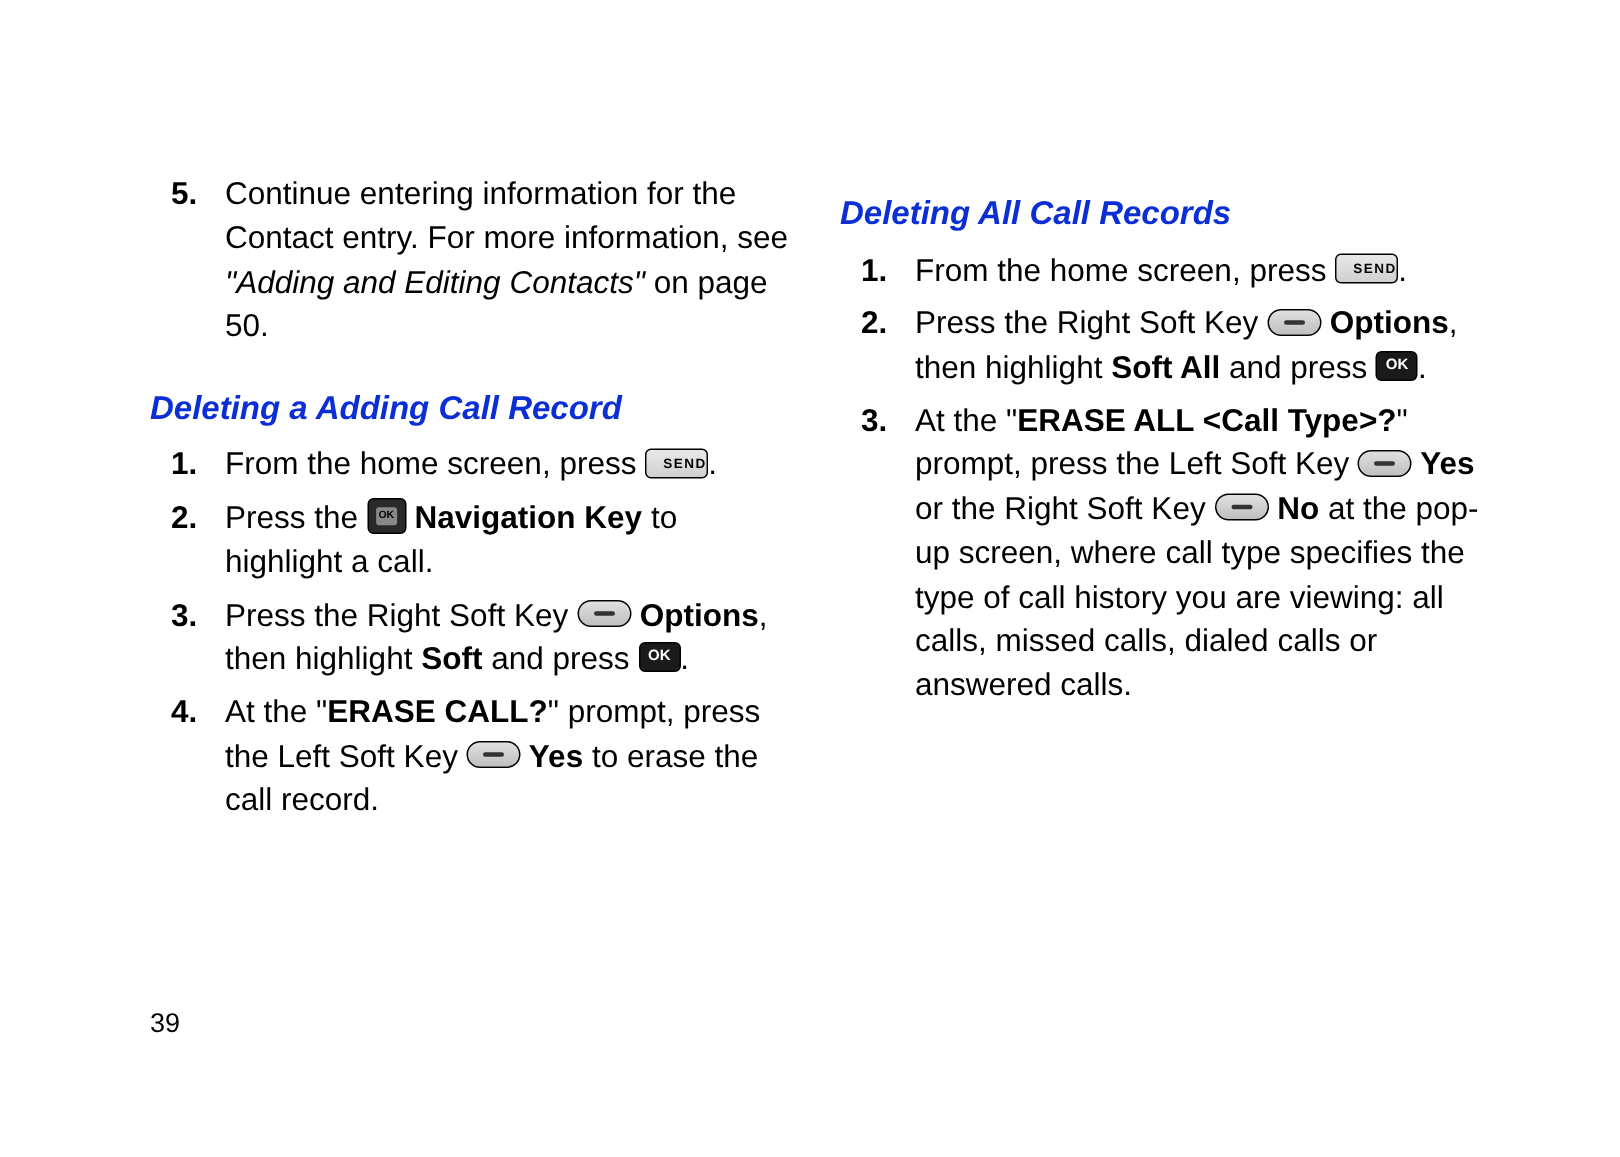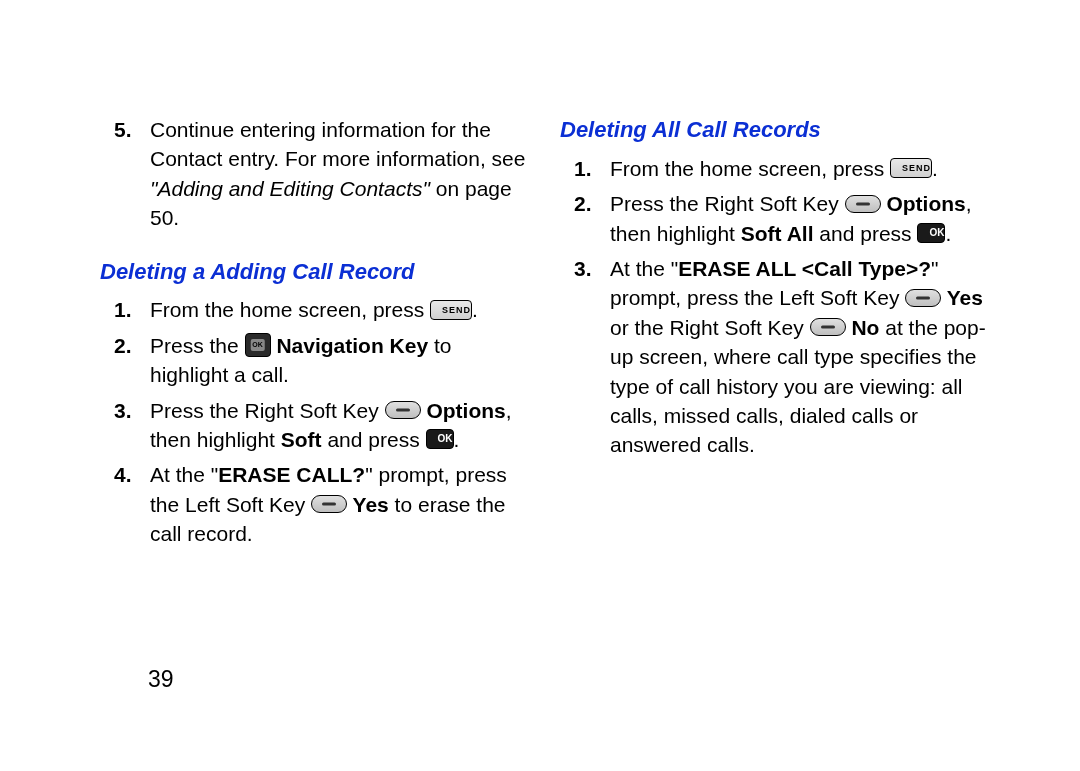--- a/index.html
+++ b/index.html
@@ -123,31 +123,30 @@
     display: inline-block;
     vertical-align: middle;
     width: 26px;
     height: 18px;
     border: 1px solid #000;
     border-radius: 4px;
     background: #1a1a1a;
     color: #fff;
     font-size: 10px;
     font-weight: bold;
-    text-align: right;
+    text-align: center;
     line-height: 18px;
     position: relative;
     top: -2px;
   }
   .page-num {
     position: absolute;
     left: 100px;
     bottom: 78px;
-    font-size: 23px;
-    margin-left: 48px;
+    font-size: 18px;
   }
 </style>
 </head>
 <body>
 
 <div class="page">
   <div class="columns">
 
     <div class="col">
       <div class="ol-num">
@@ -183,21 +182,21 @@
         <div class="li">
           <div class="num">4.</div>
           <div class="txt">
             <span>At the "</span><span class="bold">ERASE CALL?</span><span>" prompt, press the Left Soft Key </span><span class="key-soft"></span><span class="bold"> Yes</span><span> to erase the call record.</span>
           </div>
         </div>
       </div>
     </div>
 
     <div class="col">
-      <div class="section-title" style="margin-top:0">Deleting All Call Records</div>
+      <div class="section-title" style="margin-top:12px">Deleting All Call Records</div>
 
       <div class="ol-num">
         <div class="li">
           <div class="num">1.</div>
           <div class="txt">
             <span>From the home screen, press </span><span class="key-send">SEND</span><span>.</span>
           </div>
         </div>
         <div class="li">
           <div class="num">2.</div>

